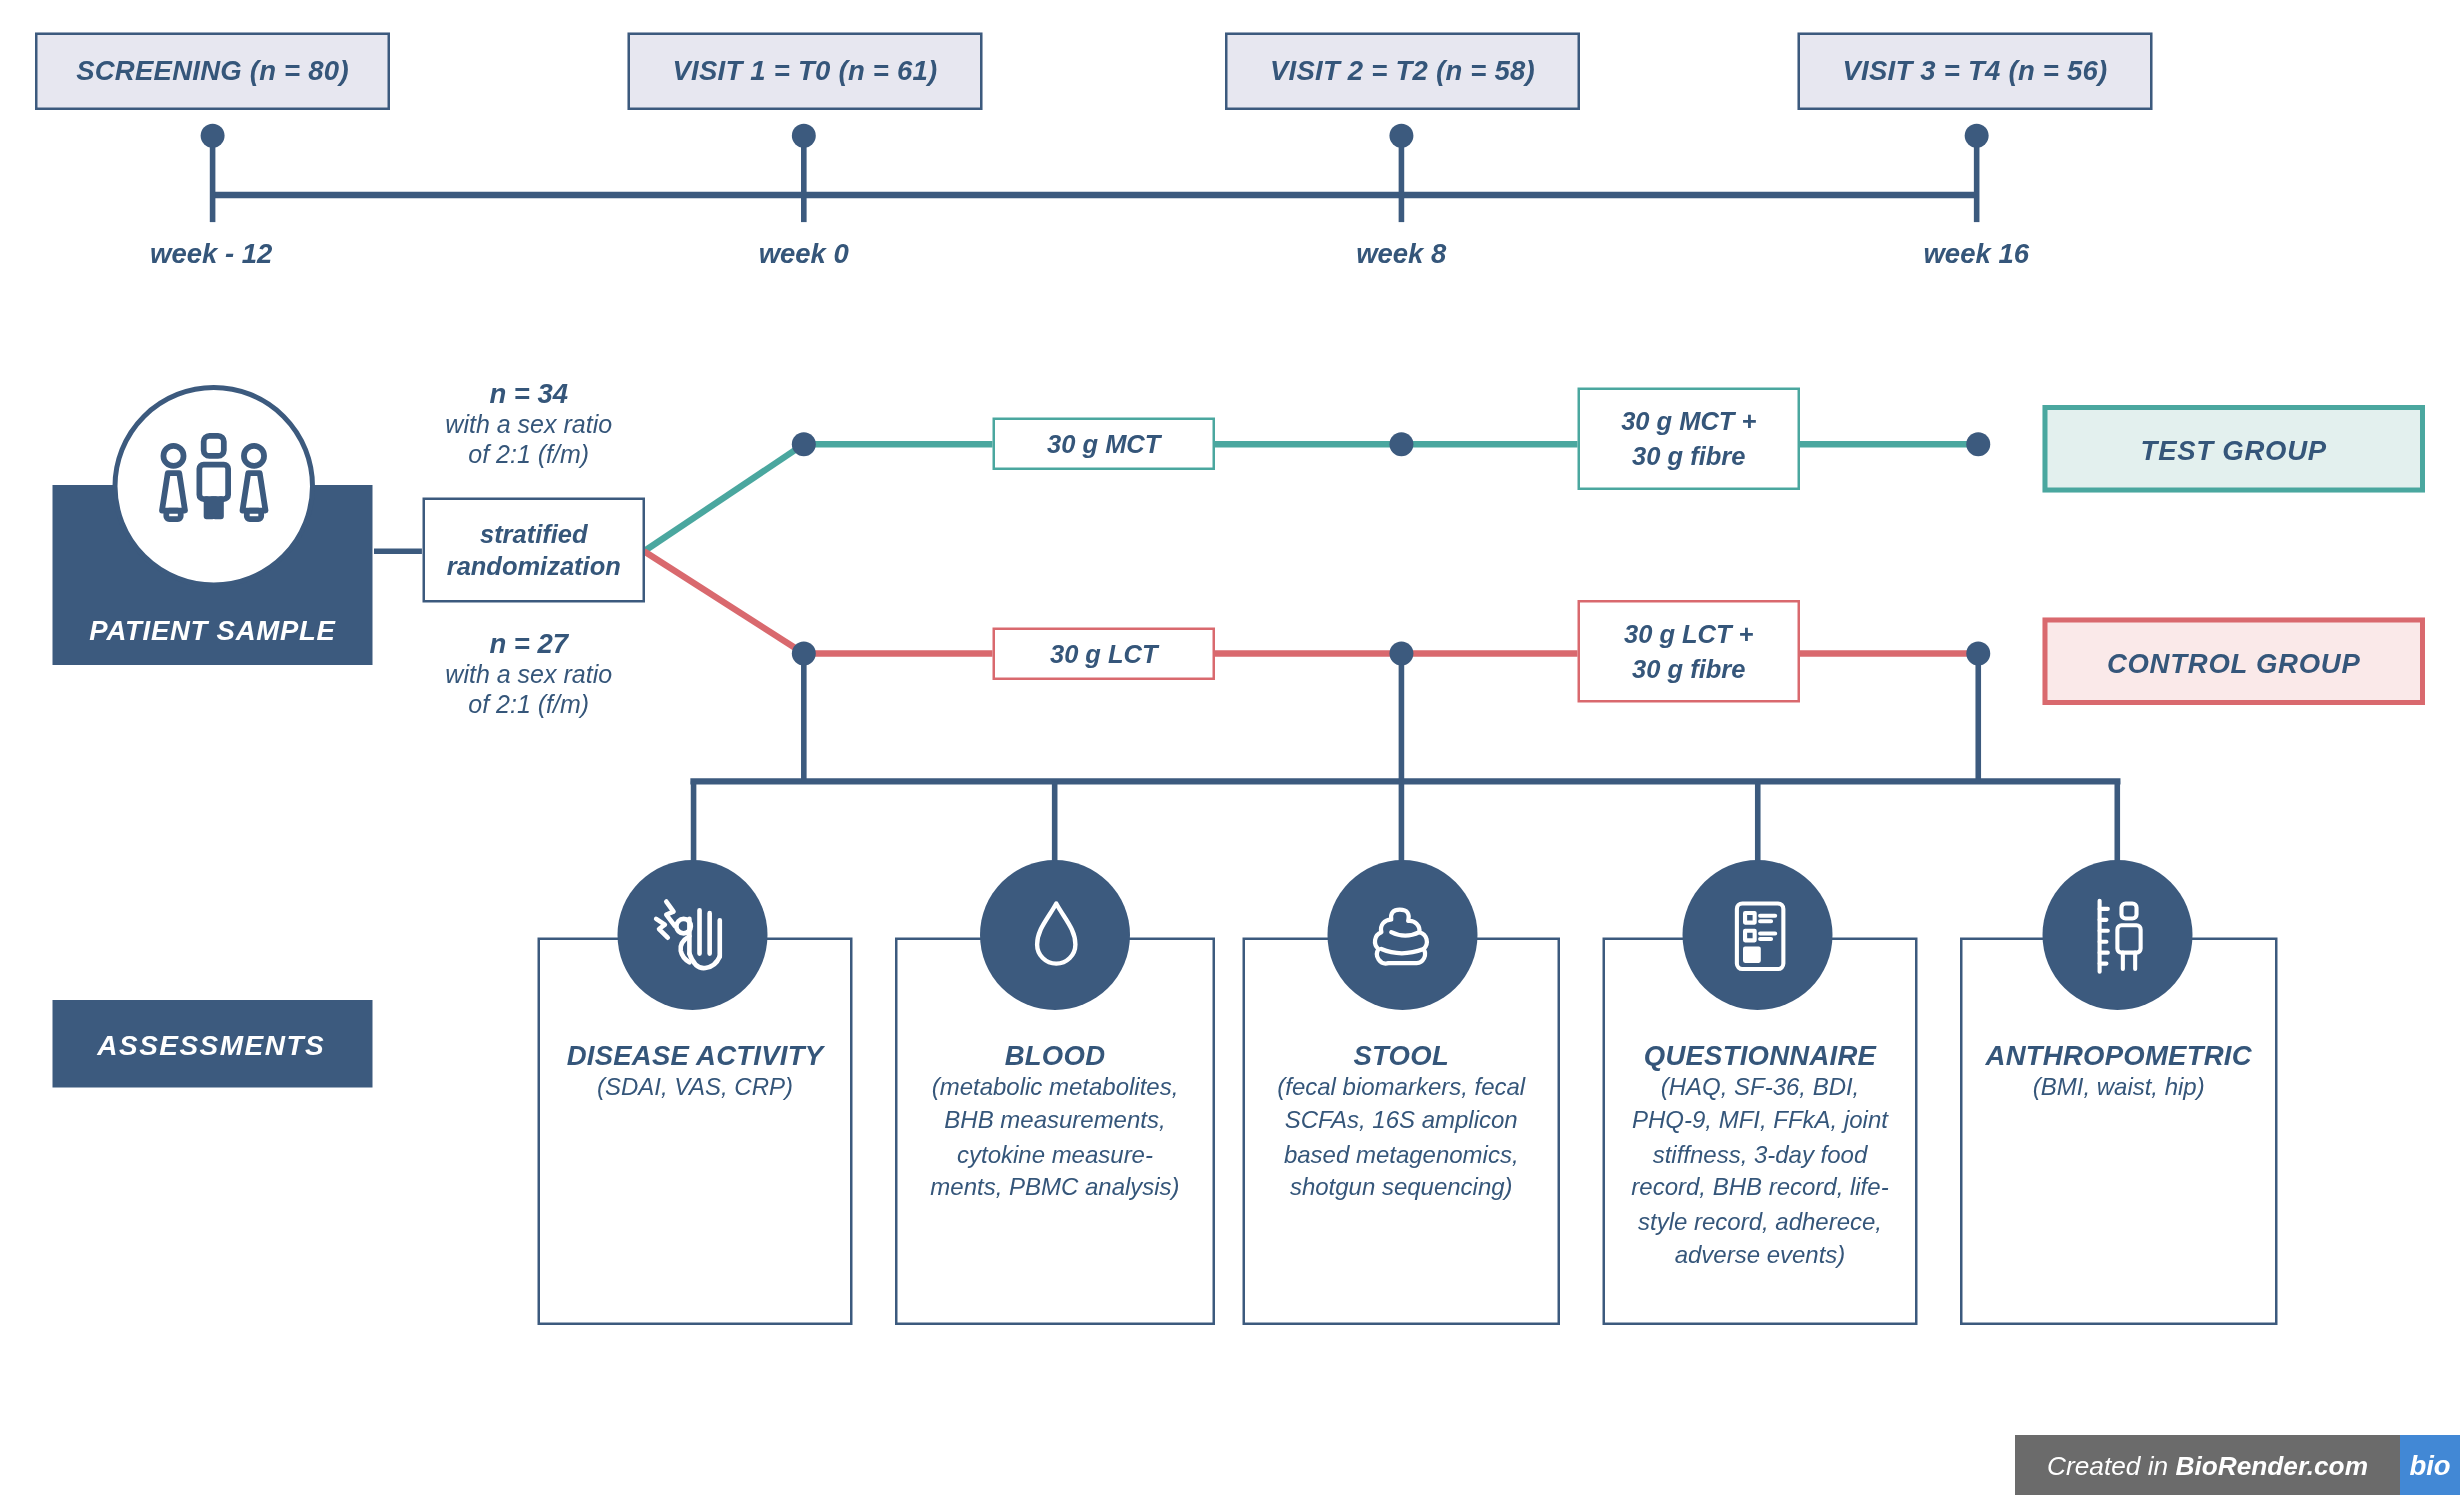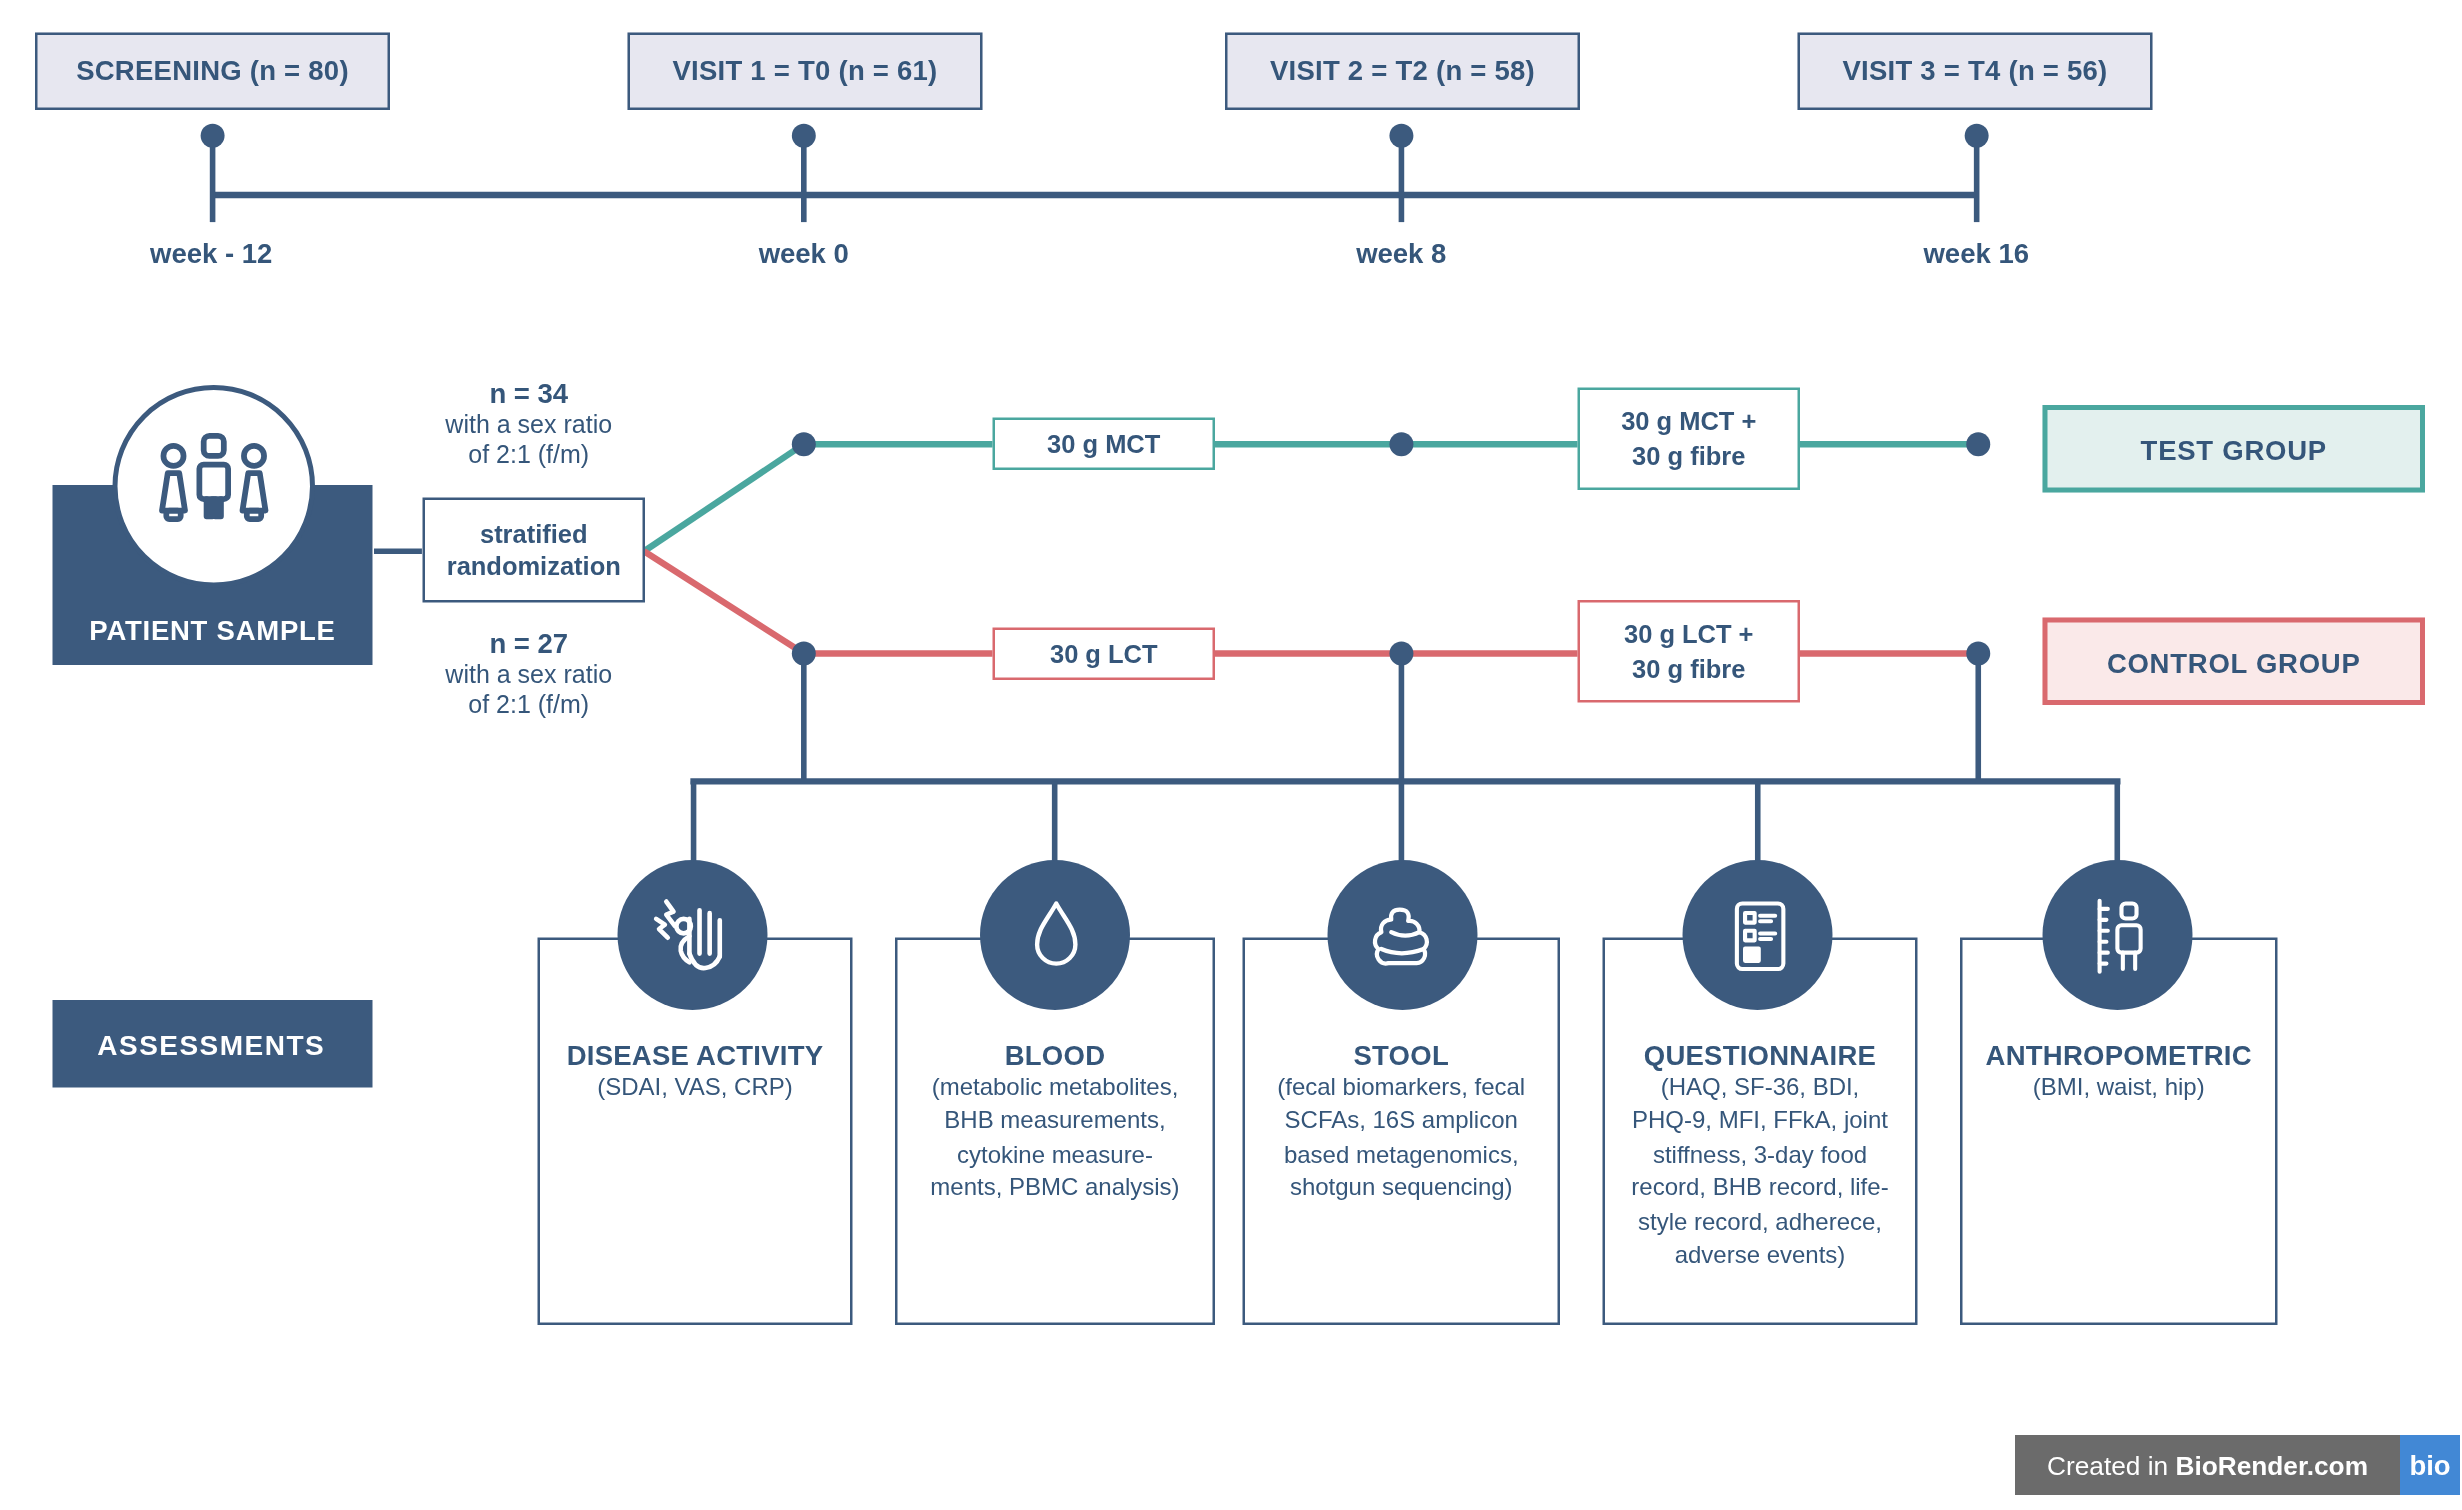--- a/index.html
+++ b/index.html
@@ -1,20 +1,20 @@
 <!DOCTYPE html>
 <html style="font-size:10.2px"><head>
 <meta charset="utf-8">
 <style>
   :root{
     --navy:#3c5a7e; --navy-text:#35567a; --teal:#4aa79f; --teal-light:#e3f0ee;
     --red:#d9696e; --red-light:#fae9e9; --lav:#e7e7f0; --grey:#6b6b6b; --blue:#4288d5;
   }
   html,body{margin:0;padding:0;background:#fff;}
-  #stage{width:2462px;height:1511px;overflow:hidden;}
+  #stage{width:2462px;height:1511px;overflow:hidden;font-style:italic;}
   #canvas{position:relative;width:985px;height:604px;background:#fff;
     font-family:"Liberation Sans", sans-serif; color:var(--navy-text);
     transform:scale(2.5); transform-origin:0 0;}
   .abs{position:absolute;box-sizing:border-box;}
   .flex{display:flex;align-items:center;justify-content:center;text-align:center;}
   .visit-box{background:var(--lav);border:1.9px solid var(--navy);font-weight:bold;font-size:11px;letter-spacing:0.1px;z-index:2;}
   .week{font-size:11px;font-weight:600;z-index:2;}
   .navy-fill{background:var(--navy);color:#fff;font-weight:bold;z-index:1;}
   .white-box{background:#fff;border:1.9px solid var(--navy);z-index:2;}
   .teal-box{background:#fff;border:1.9px solid var(--teal);font-weight:bold;font-size:10.2px;z-index:2;}

